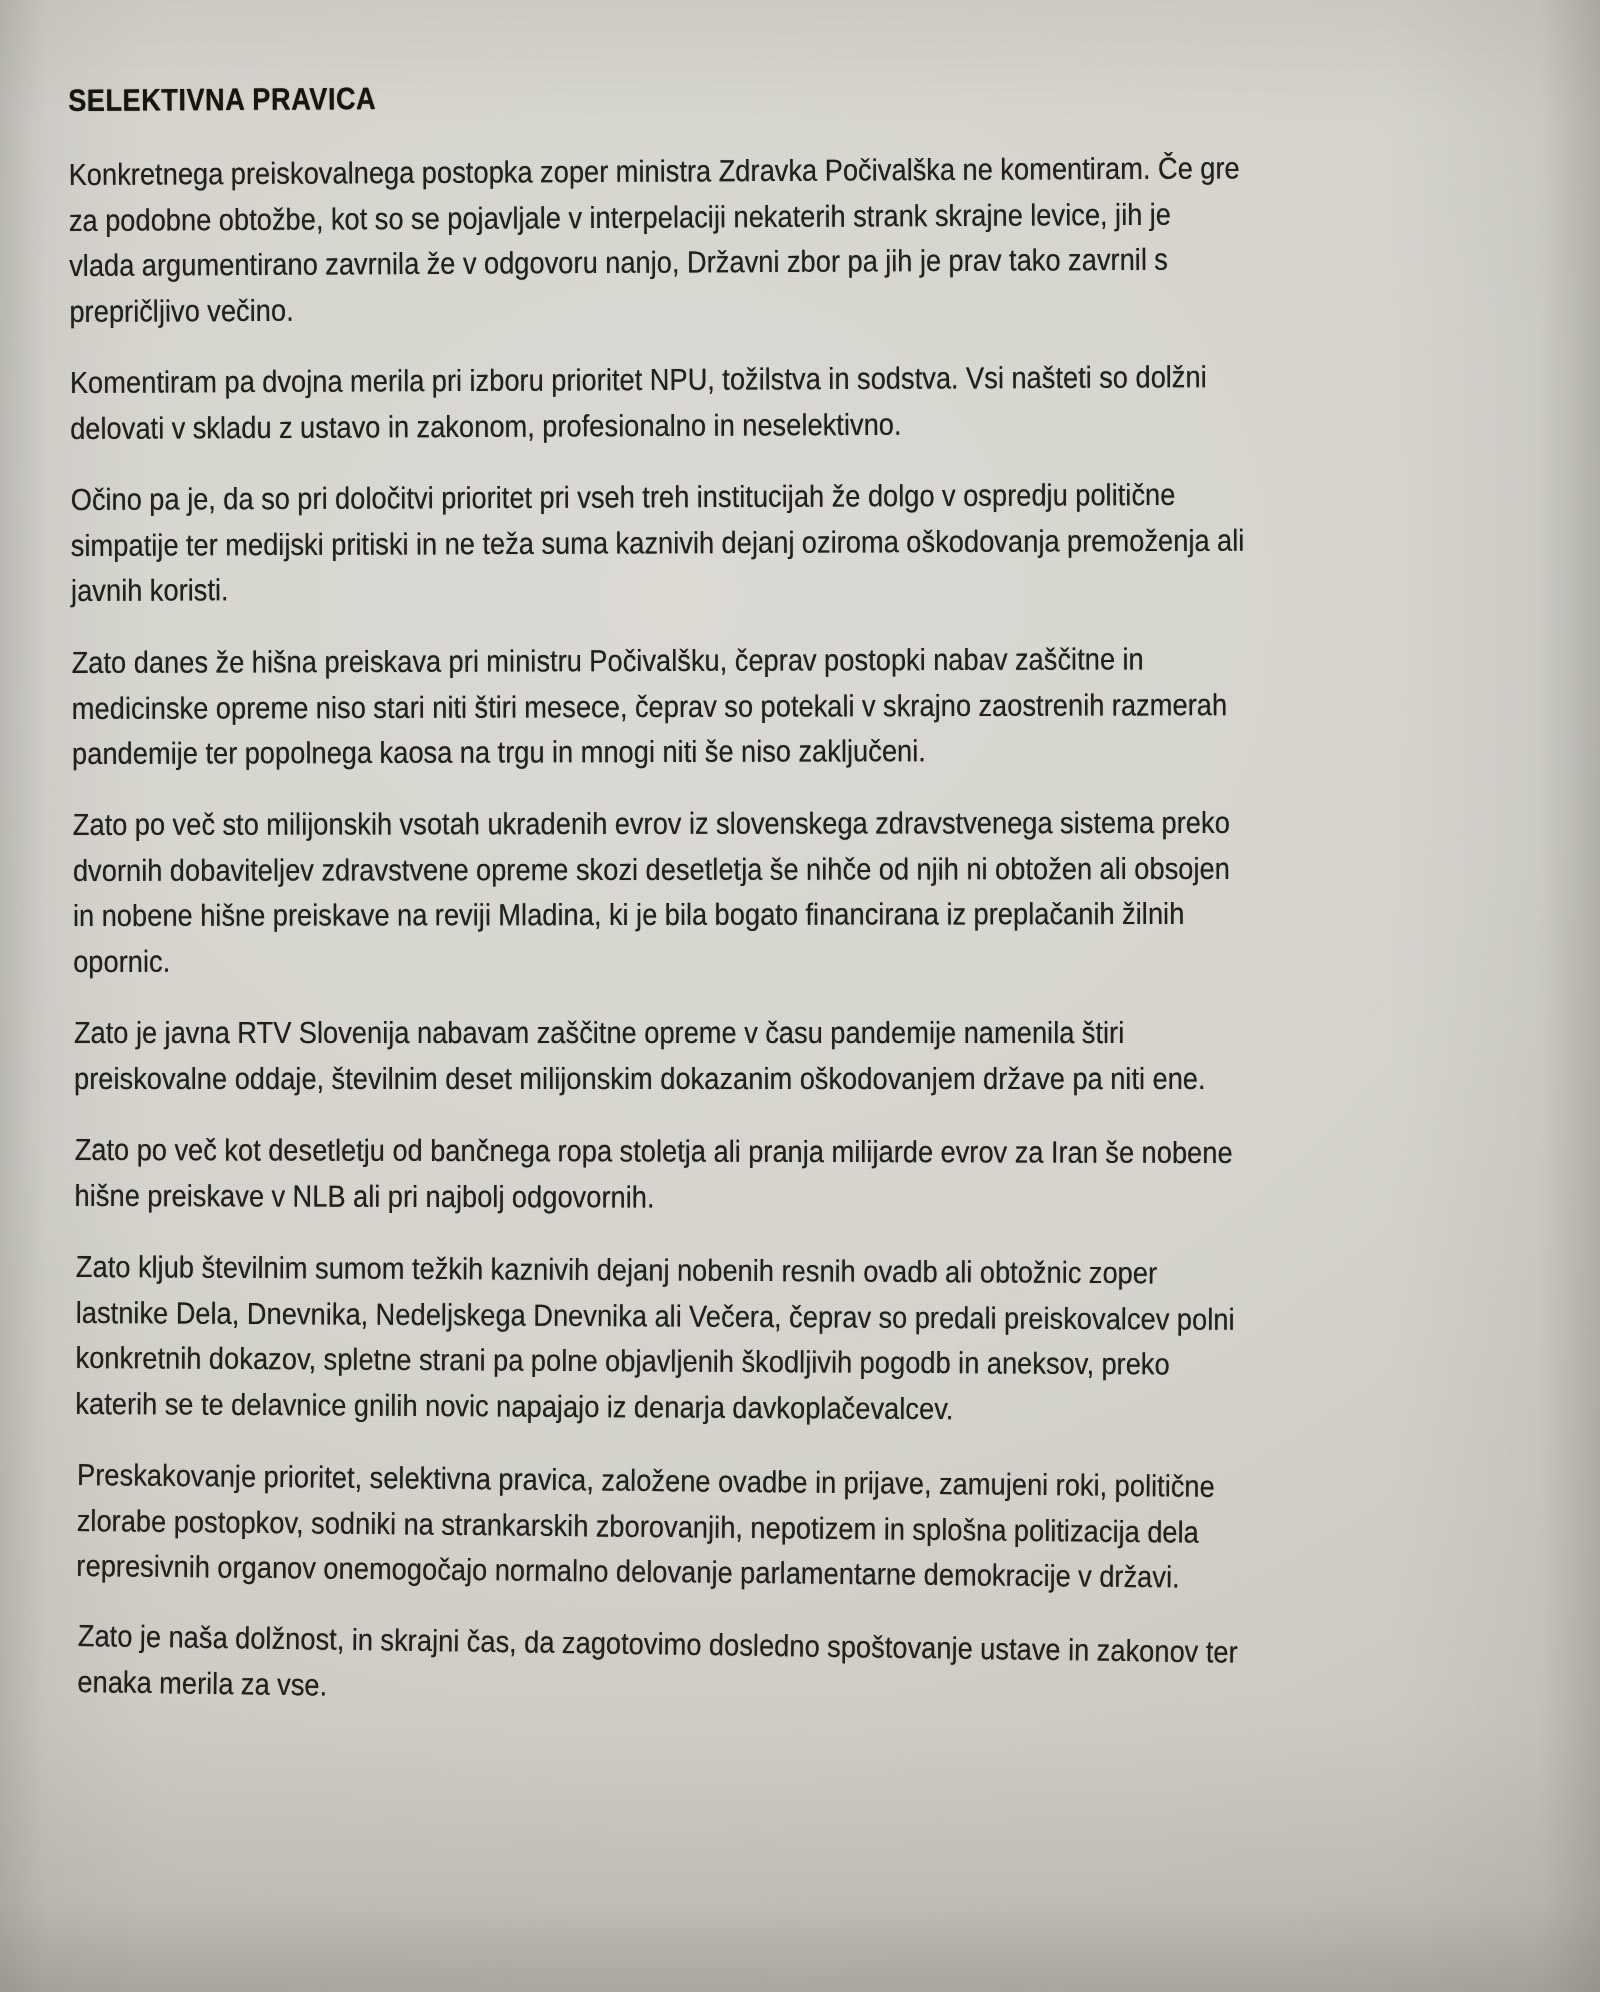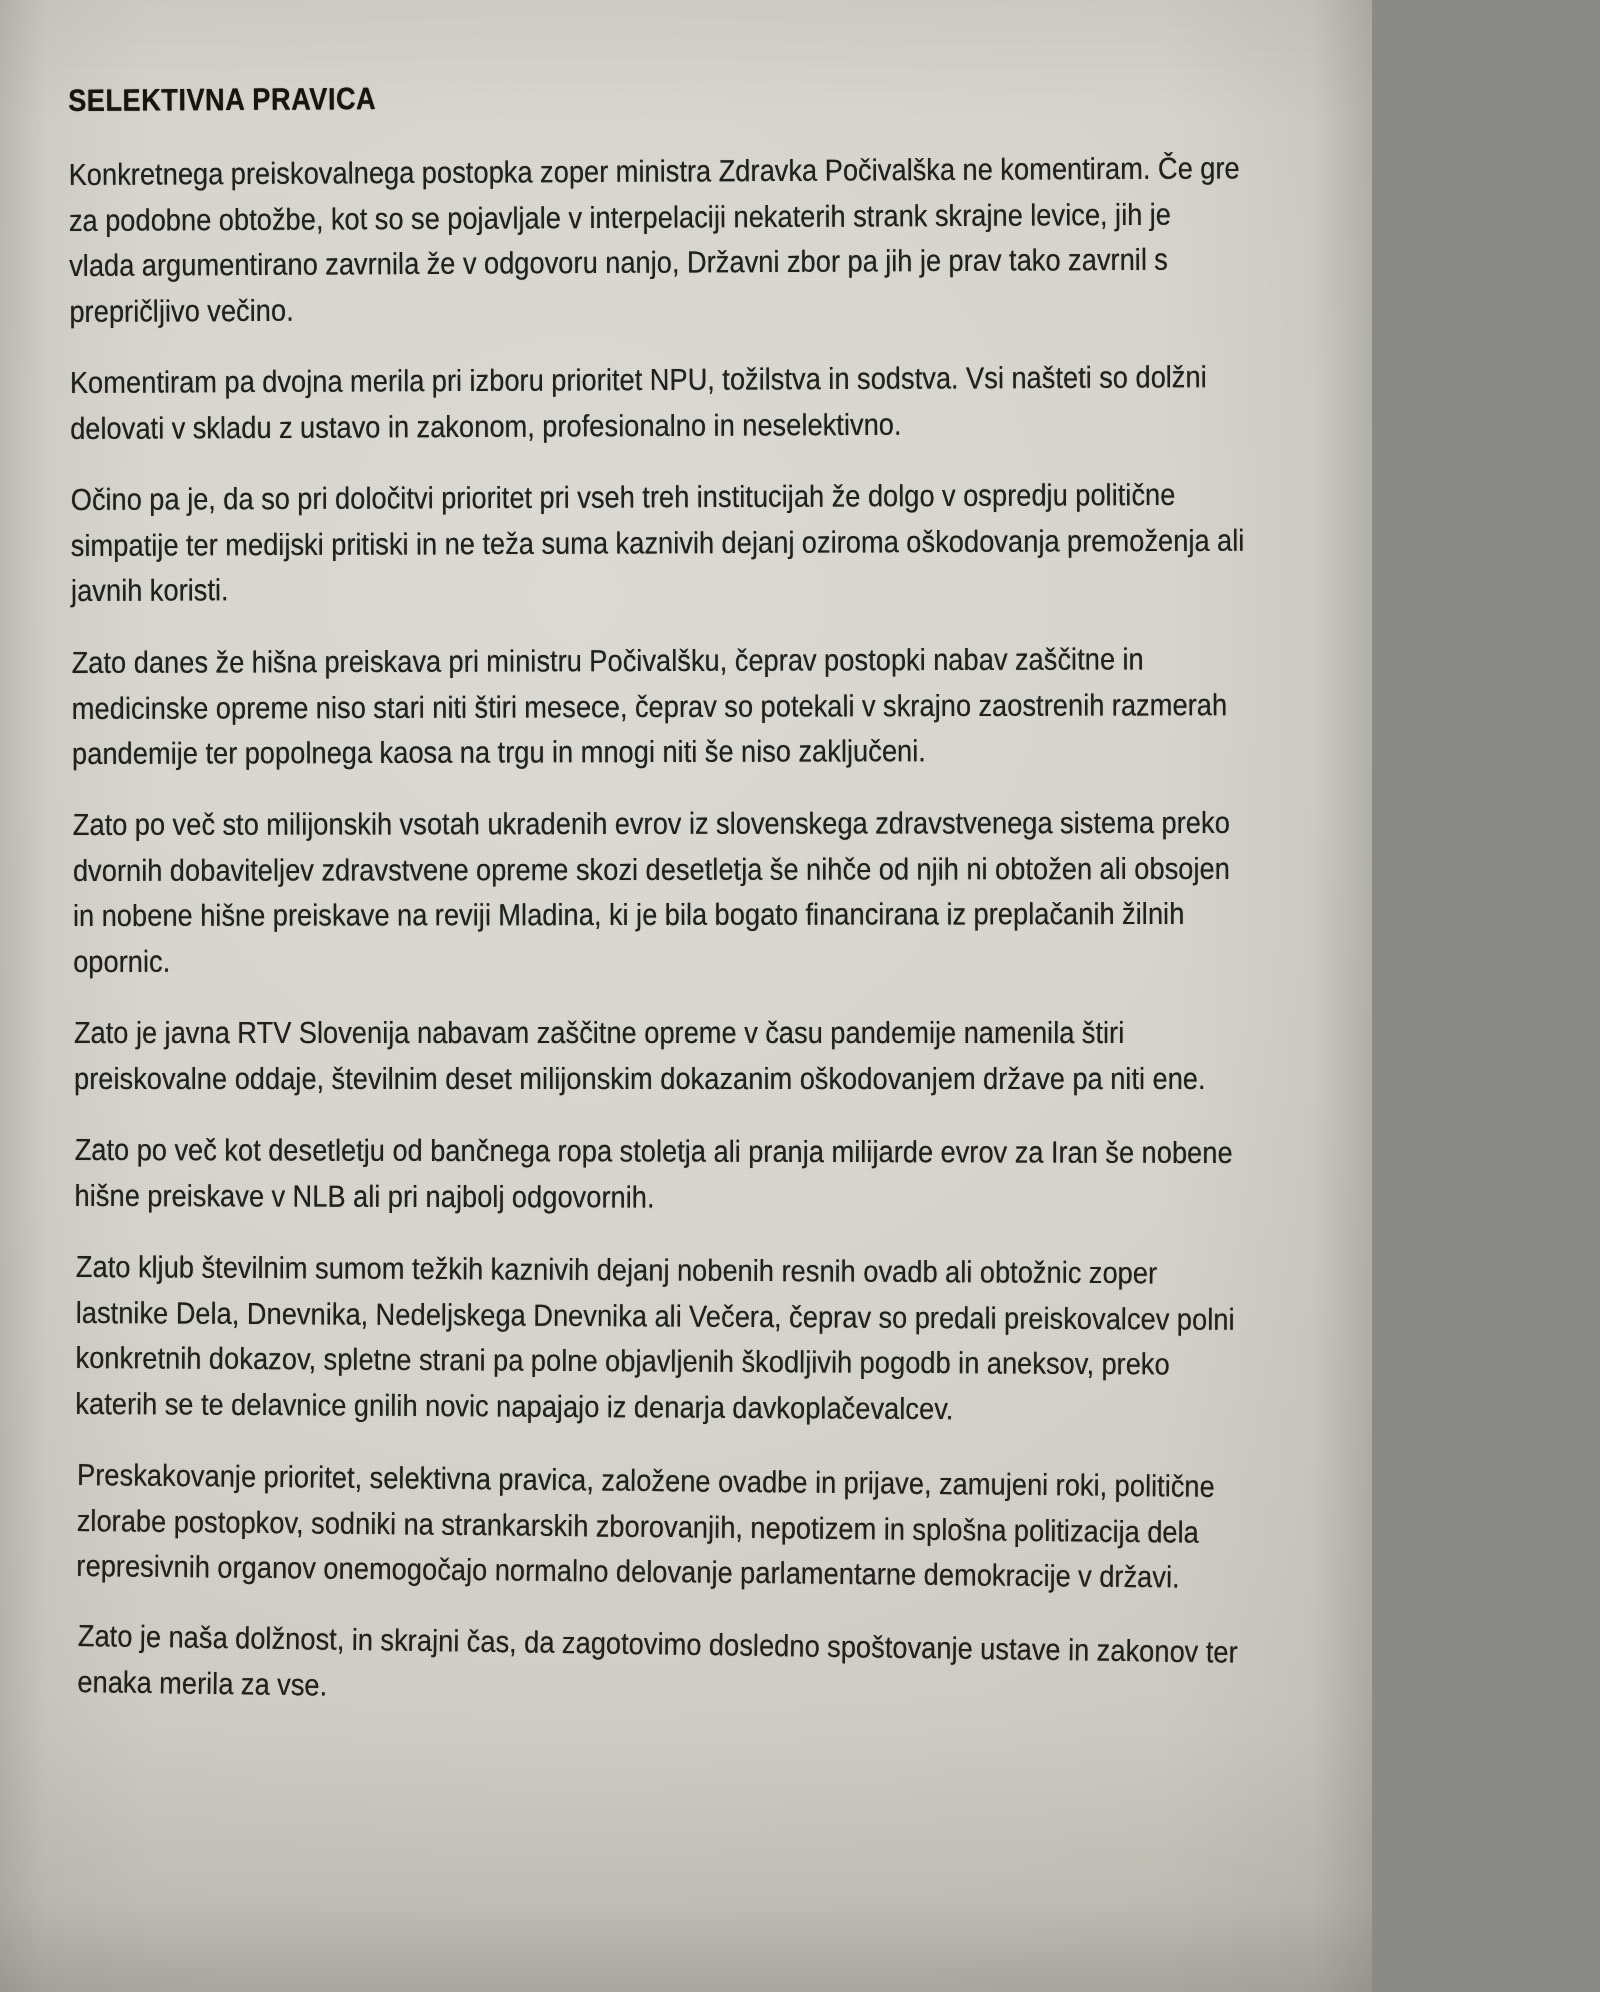--- a/index.html
+++ b/index.html
@@ -3,21 +3,21 @@
 <meta charset="utf-8">
 <style>
   html, body {
     margin: 0;
     padding: 0;
     background: #8a8a86;
   }
 
   #page {
     position: relative;
-    width: 1372px;
+    width: 1600px;
     height: 1992px;
     overflow: hidden;
     background: #e5e5e5;
   }
 
   
   #paper-base {
     position: absolute;
     inset: 0;
     background:

